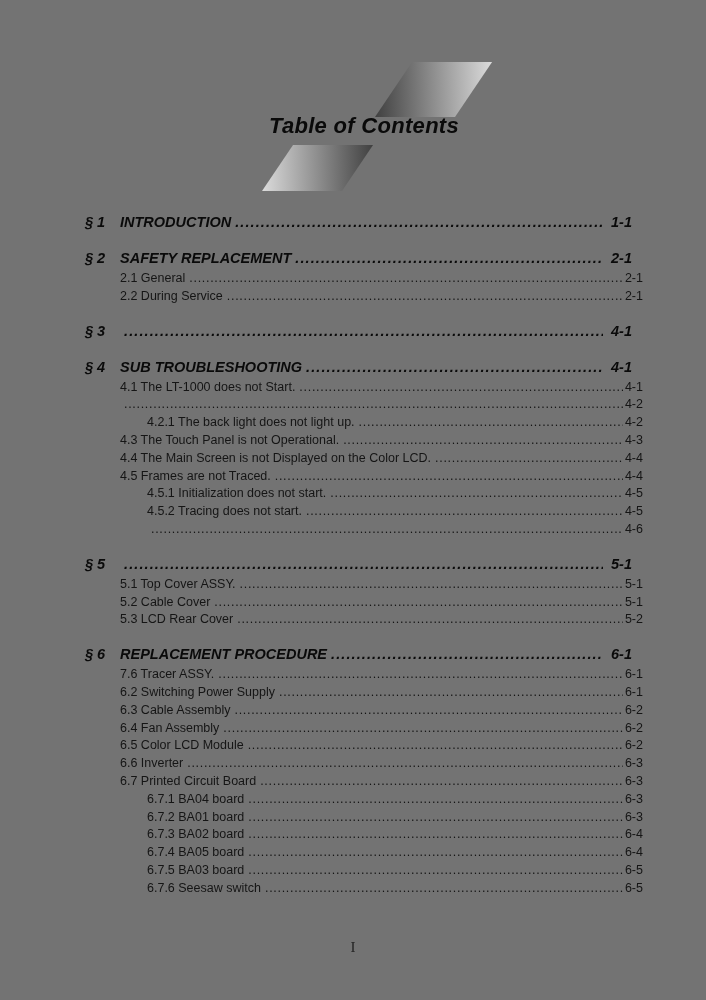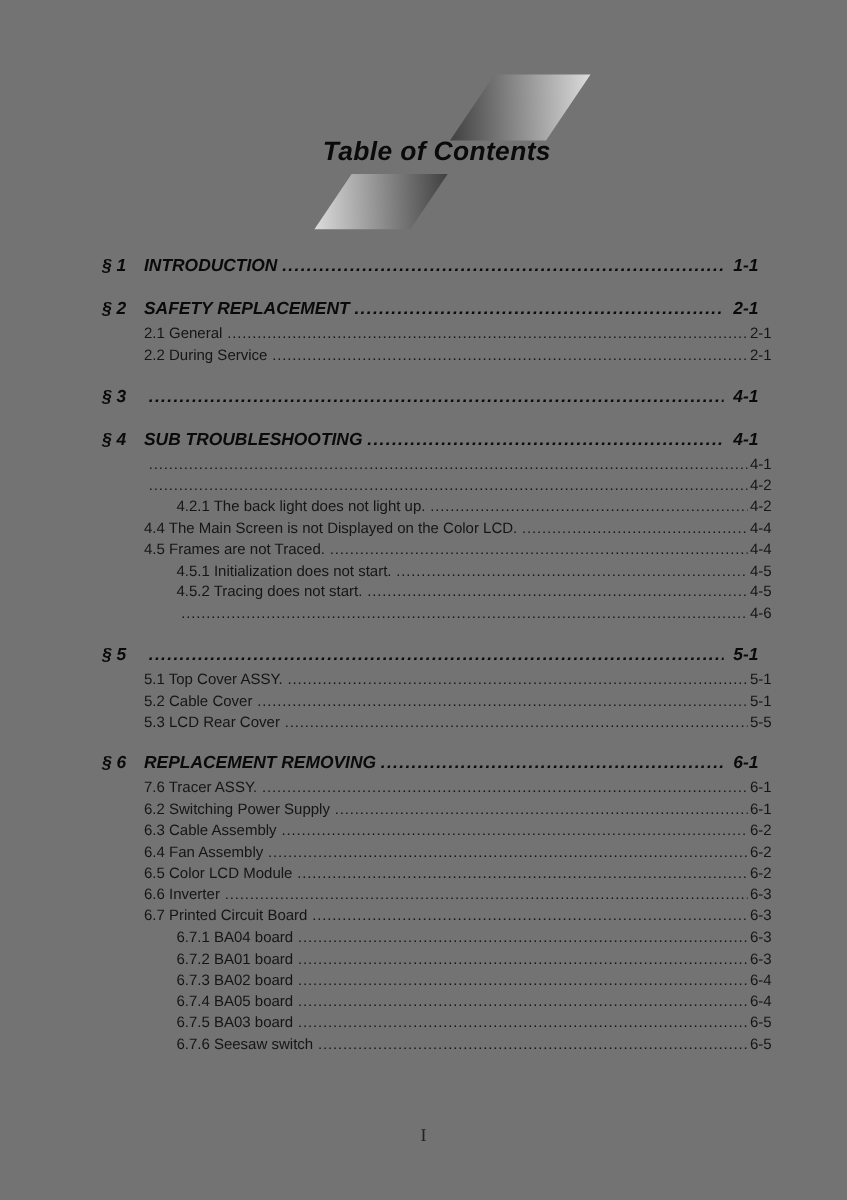--- a/index.html
+++ b/index.html
@@ -97,33 +97,39 @@
         </div>
       </section>
       <section class="toc-section">
         <div class="row h-row">
           <span class="num">§ 4</span>
           <span class="label">SUB TROUBLESHOOTING</span>
           <span class="leader"></span>
           <span class="pg">4-1</span>
         </div>
         <div class="row s-row lvl1">
+          <span class="label">4.1 The LT-1000 does not Start.</span>
           <span class="leader"></span>
           <span class="pg">4-1</span>
         </div>
         <div class="row s-row lvl1">
           <span class="leader"></span>
           <span class="pg">4-2</span>
         </div>
         <div class="row s-row lvl2">
           <span class="label">4.2.1 The back light does not light up.</span>
           <span class="leader"></span>
           <span class="pg">4-2</span>
         </div>
         <div class="row s-row lvl1">
+          <span class="label">4.3 The Touch Panel is not Operational.</span>
+          <span class="leader"></span>
+          <span class="pg">4-3</span>
+        </div>
+        <div class="row s-row lvl1">
           <span class="label">4.4 The Main Screen is not Displayed on the Color LCD.</span>
           <span class="leader"></span>
           <span class="pg">4-4</span>
         </div>
         <div class="row s-row lvl1">
           <span class="label">4.5 Frames are not Traced.</span>
           <span class="leader"></span>
           <span class="pg">4-4</span>
         </div>
         <div class="row s-row lvl2">
@@ -153,27 +159,27 @@
           <span class="pg">5-1</span>
         </div>
         <div class="row s-row lvl1">
           <span class="label">5.2 Cable Cover</span>
           <span class="leader"></span>
           <span class="pg">5-1</span>
         </div>
         <div class="row s-row lvl1">
           <span class="label">5.3 LCD Rear Cover</span>
           <span class="leader"></span>
-          <span class="pg">5-5</span>
+          <span class="pg">5-2</span>
         </div>
       </section>
       <section class="toc-section">
         <div class="row h-row">
           <span class="num">§ 6</span>
-          <span class="label">REPLACEMENT REMOVING</span>
+          <span class="label">REPLACEMENT PROCEDURE</span>
           <span class="leader"></span>
           <span class="pg">6-1</span>
         </div>
         <div class="row s-row lvl1">
           <span class="label">7.6 Tracer ASSY.</span>
           <span class="leader"></span>
           <span class="pg">6-1</span>
         </div>
         <div class="row s-row lvl1">
           <span class="label">6.2 Switching Power Supply</span>

